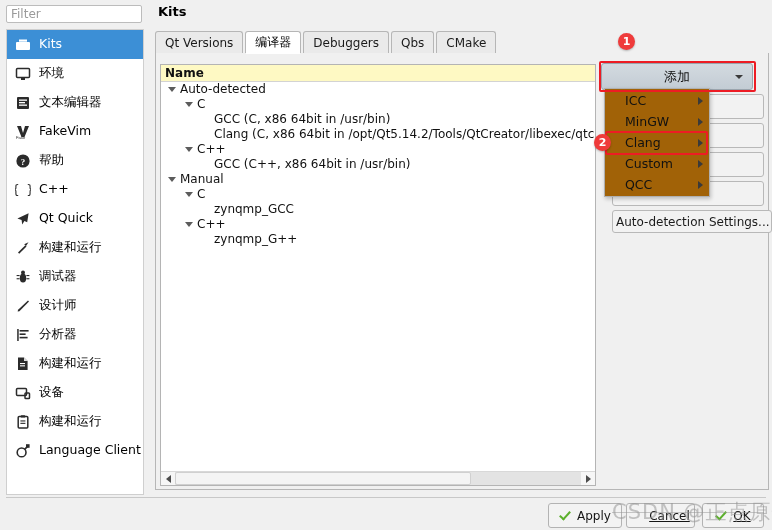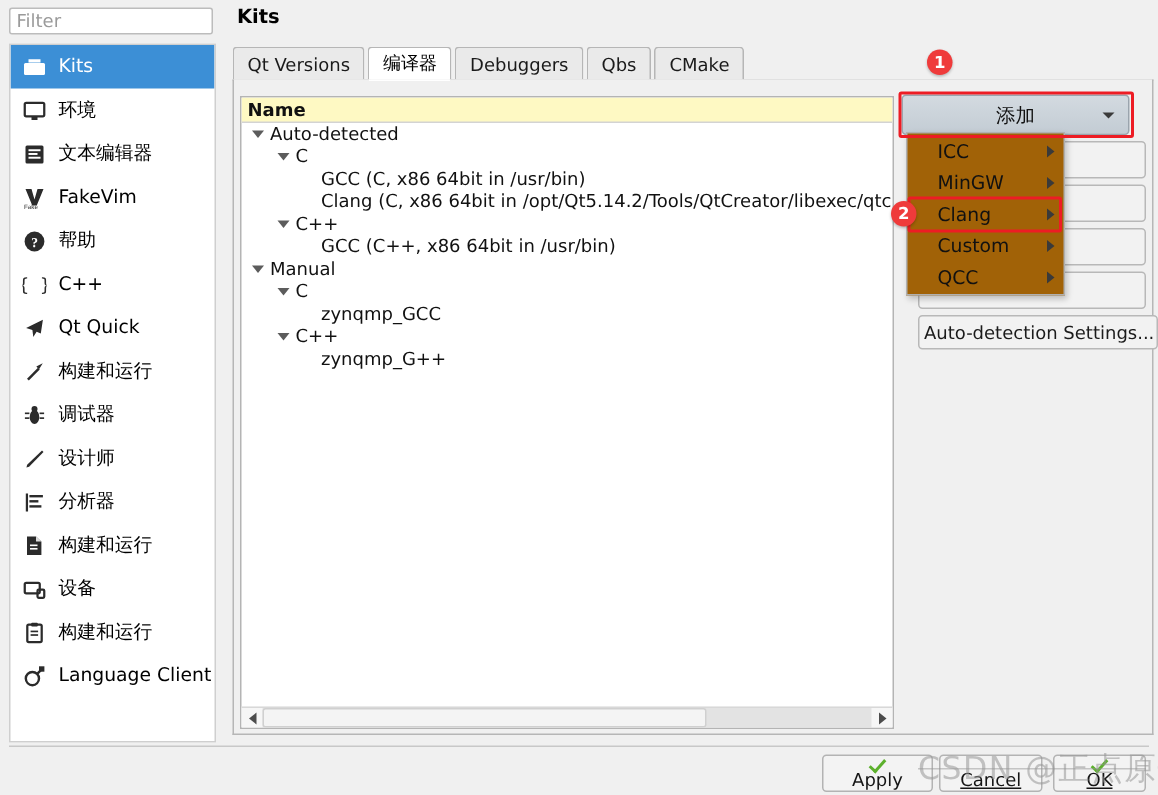--- a/index.html
+++ b/index.html
@@ -308,21 +308,20 @@
     border: 1px solid #b3b3b3;
     border-radius: 3px;
     box-sizing: border-box;
     display: flex;
     align-items: center;
     justify-content: center;
     gap: 5px;
     font-size: 12px;
     color: #151515;
     cursor: default;
-    flex-direction: column;
   }
   #btn-apply  { left: 548px; top: 503px; width: 74px; }
   #btn-cancel { left: 626px; top: 503px; width: 69px; }
   #btn-ok     { left: 702px; top: 503px; width: 62px; }
   .chk {
     width: 13px; height: 13px;
     display: inline-block;
     position: relative;
   }
   .chk::after {

